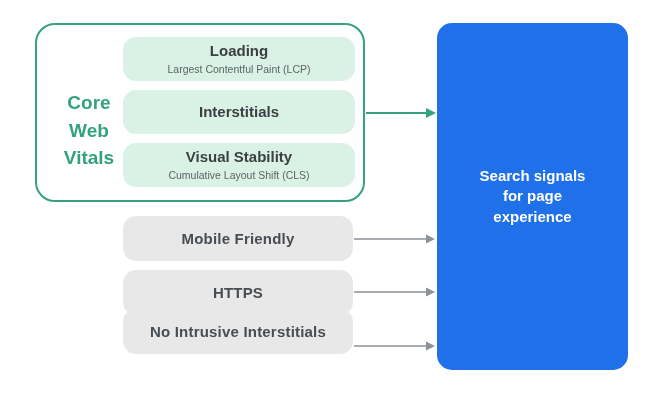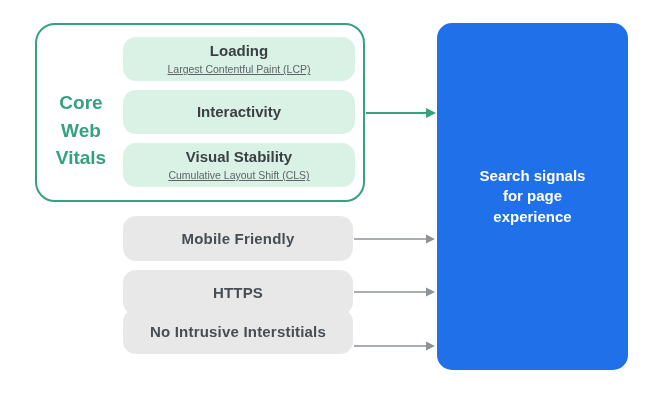--- a/index.html
+++ b/index.html
@@ -29,21 +29,21 @@
     background: #ffffff;
   }
   .cwv-label {
     position: absolute;
     left: 38px;
     top: 23px;
     width: 86px;
     height: 215px;
     display: flex;
     align-items: center;
-    justify-content: center;
+    justify-content: flex-end;
     text-align: center;
     color: var(--green);
     font-size: 19px;
     font-weight: 700;
     line-height: 1.45;
   }
   .cwv-label span { display: block; width: 70px; }
 
   .pill {
     position: absolute;
@@ -66,21 +66,20 @@
     font-weight: 700;
     color: var(--text-dark);
     line-height: 1.15;
   }
   .pill-sub {
     font-size: 10.5px;
     font-weight: 400;
     color: var(--text-sub);
     line-height: 1.2;
     margin-top: 4px;
-    text-decoration: underline;
   }
   .pill-gray .pill-title { color: #474d52; letter-spacing: 0.2px; }
 
   .metric-1 { top: 37px; }
   .metric-2 { top: 90px; }
   .metric-3 { top: 143px; }
 
   .signal-1 { top: 216px; }
   .signal-2 { top: 270px; }
   .signal-3 { top: 309px; }
@@ -131,21 +130,21 @@
   <div class="cwv-label">
     <span>Core Web Vitals</span>
   </div>
 
   <div class="pill pill-green metric-1">
     <div class="pill-title">Loading</div>
     <div class="pill-sub">Largest Contentful Paint (LCP)</div>
   </div>
 
   <div class="pill pill-green metric-2">
-    <div class="pill-title">Interactivity</div>
+    <div class="pill-title">Interstitials</div>
   </div>
 
   <div class="pill pill-gray signal-1">
     <div class="pill-title">Mobile Friendly</div>
   </div>
 
   <div class="pill pill-green metric-3">
     <div class="pill-title">Visual Stability</div>
     <div class="pill-sub">Cumulative Layout Shift (CLS)</div>
   </div>

